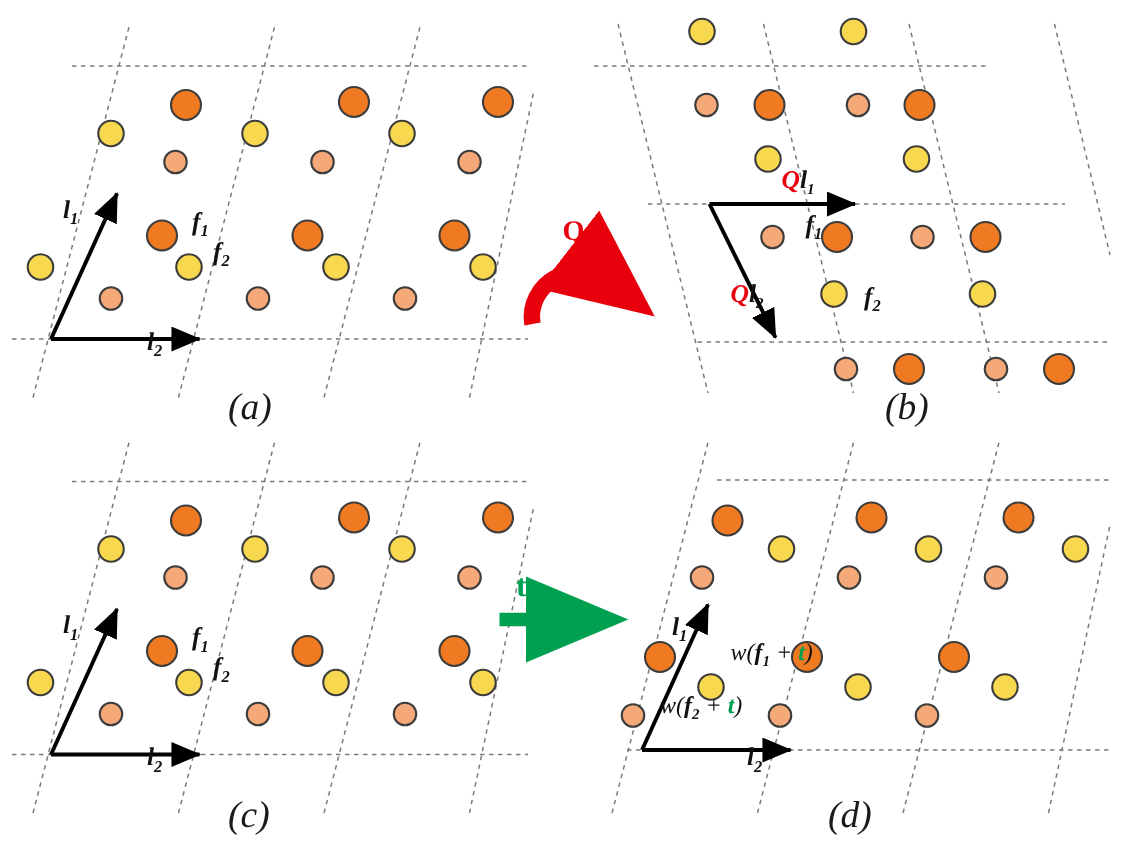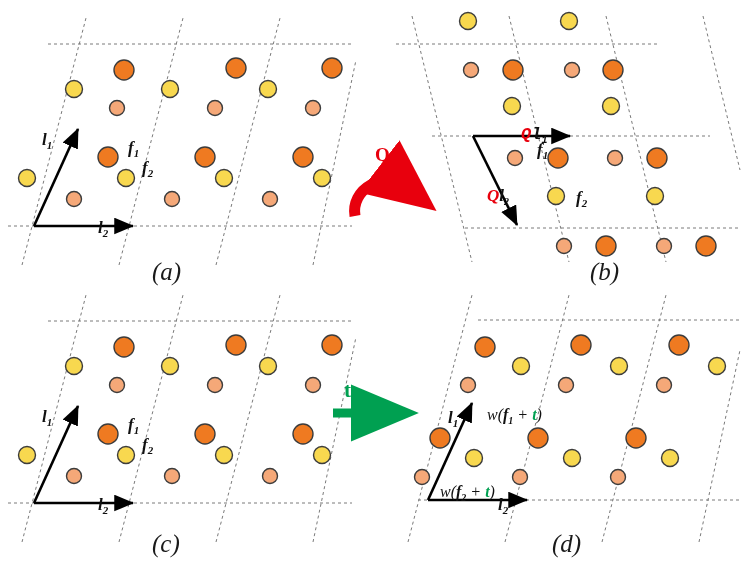--- a/index.html
+++ b/index.html
@@ -258,21 +258,21 @@
   <span>l</span><sub>2</sub>
 </div>
 <div class="vec-label" style="left:128px; top:138px;">
   <span>f</span><sub>1</sub>
 </div>
 <div class="vec-label" style="left:142px; top:158px;">
   <span>f</span><sub>2</sub>
 </div>
 <div class="panel-label" style="left:152px; top:258px;">(a)</div>
 
-<div class="compound-label" style="left:521px; top:125px; font-size:17px;font-family:Liberation Mono, monospace;">
+<div class="compound-label" style="left:521px; top:110px; font-size:17px;">
   <span class="red">Q</span><span class="bf">l</span><sub>1</sub>
 </div>
 <div class="compound-label" style="left:452px; top:186px; font-size:17px;margin-left:35px;">
   <span class="red">Q</span><span class="bf">l</span><sub>2</sub>
 </div>
 <div class="vec-label" style="left:537px; top:140px;">
   <span>f</span><sub>1</sub>
 </div>
 <div class="vec-label" style="left:576px; top:188px;">
   <span>f</span><sub>2</sub>
@@ -296,21 +296,21 @@
 <div class="panel-label" style="left:152px; top:530px;">(c)</div>
 
 <div class="op-label op-t" style="left:344px; top:378px; font-size:21px;">t</div>
 
 <div class="vec-label" style="left:448px; top:408px;">
   <span>l</span><sub>1</sub>
 </div>
 <div class="vec-label" style="left:498px; top:495px;">
   <span>l</span><sub>2</sub>
 </div>
-<div class="compound-label" style="left:487px; top:406px;">
+<div class="compound-label" style="left:487px; top:427px;">
   <span class="rm">w(</span><span class="bf">f</span><sub>1</sub><span class="rm"> + </span><span class="grn">t</span><span class="rm">)</span>
 </div>
-<div class="compound-label" style="left:440px; top:483px;">
+<div class="compound-label" style="left:440px; top:462px;">
   <span class="rm">w(</span><span class="bf">f</span><sub>2</sub><span class="rm"> + </span><span class="grn">t</span><span class="rm">)</span>
 </div>
 <div class="panel-label" style="left:552px; top:530px;">(d)</div>
 
 </div>
 
 </body></html>

